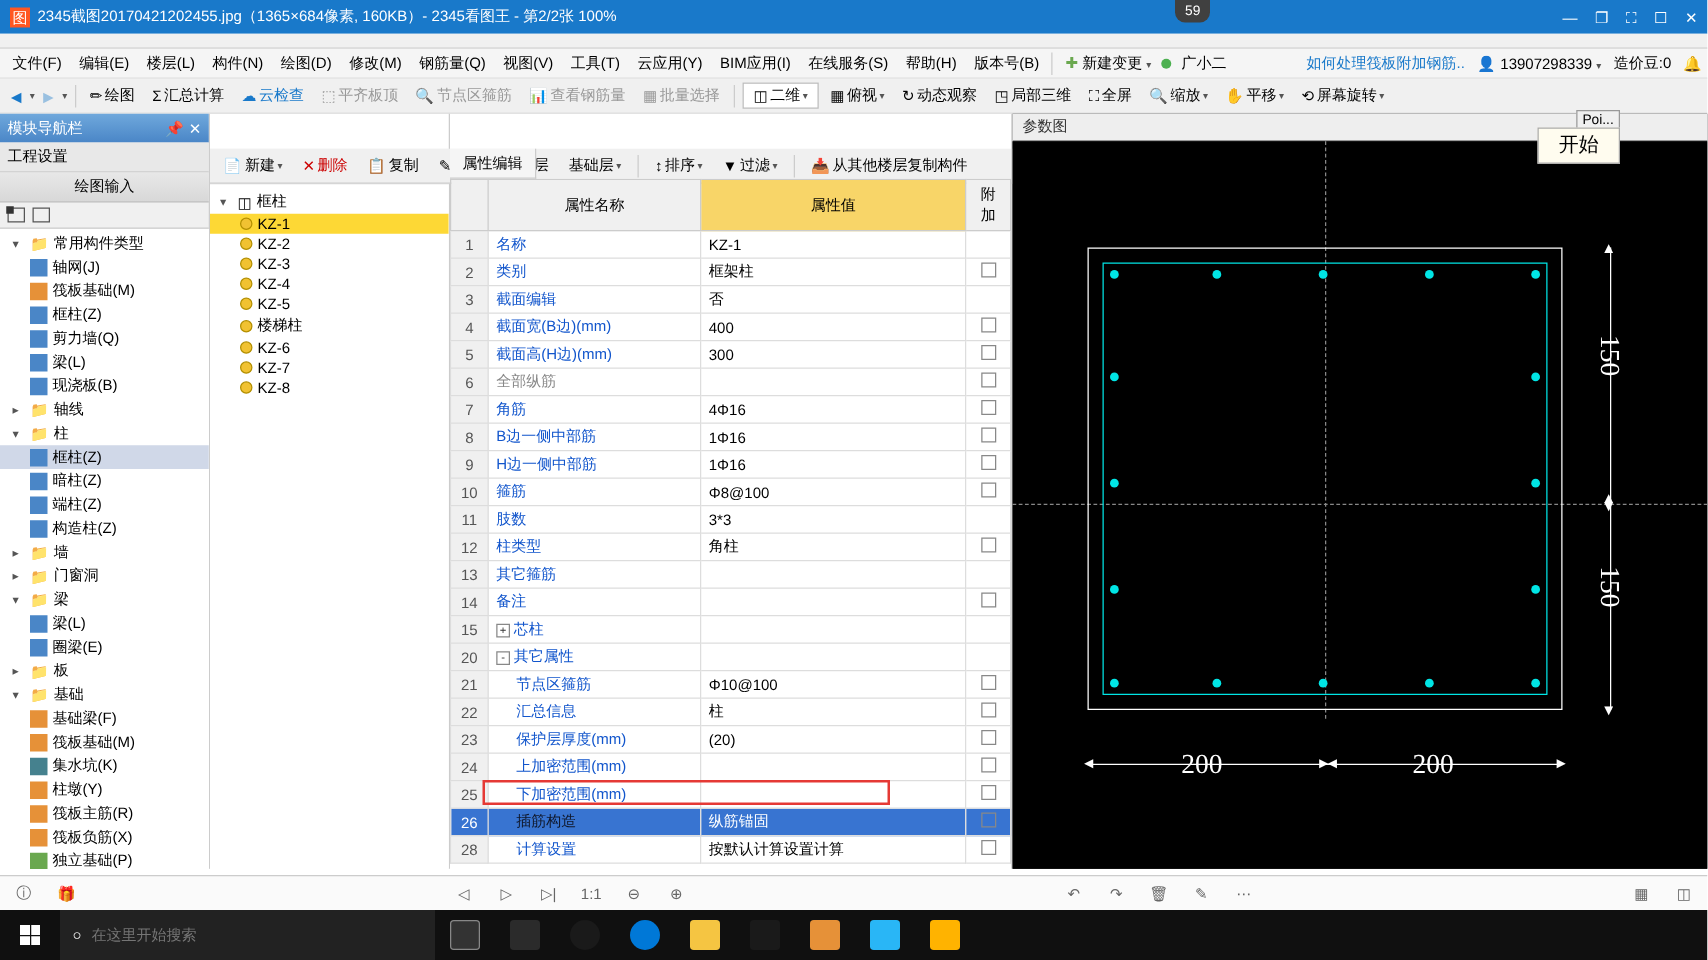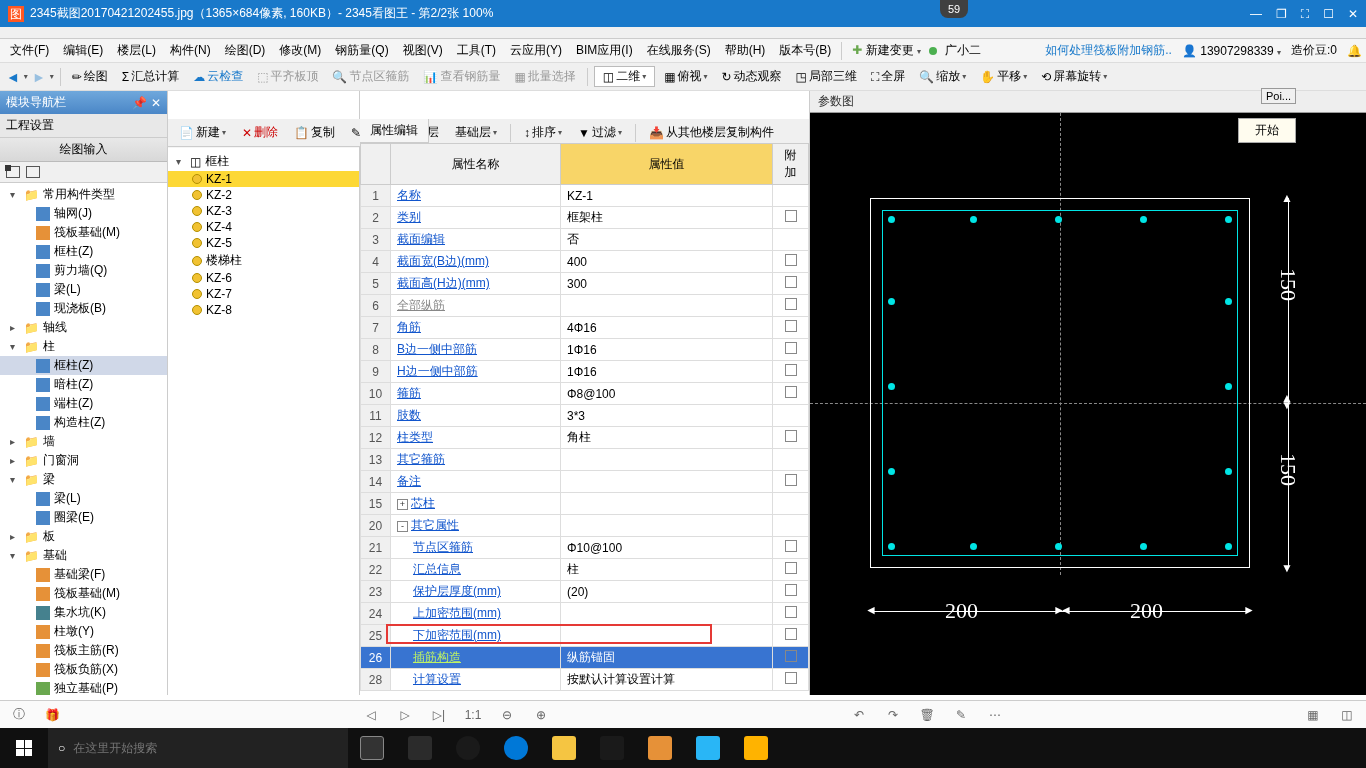--- a/index.html
+++ b/index.html
@@ -31,37 +31,37 @@
 .toolbar1 { height: 28px; background: #f0f0f0; display: flex; align-items: center; padding: 0 6px; gap: 4px; border-bottom: 1px solid #ddd; }
 .tb-btn { padding: 2px 5px; display: flex; align-items: center; gap: 2px; cursor: pointer; }
 .tb-sep { width: 1px; height: 18px; background: #ccc; margin: 0 2px; }
 .arrow-blue { color: #1979ca; font-size: 14px; }
 .dropdown-arrow { font-size: 8px; color: #555; }
 
 
 .toolbar2 { height: 28px; background: #f0f0f0; display: flex; align-items: center; padding: 0 6px; gap: 6px; border-bottom: 1px solid #ccc; }
 
 
-.popup-start { position: absolute; top: 118px; right: 70px; background: #fffcef; border: 1px solid #aaa; padding: 3px 16px; font-size: 12px; z-index: 50; }
+.popup-start { position: absolute; top: 102px; right: 70px; background: #fffcef; border: 1px solid #aaa; padding: 3px 16px; font-size: 16px; z-index: 50; }
 .popup-poi { position: absolute; top: 88px; right: 70px; background: #f0f0f0; border: 1px solid #999; padding: 1px 4px; font-size: 11px; }
 
 
 .main { display: flex; height: 604px; }
 
 
 .nav-panel { width: 168px; background: #f0f0f0; border-right: 1px solid #ccc; display: flex; flex-direction: column; }
 .nav-header { background: linear-gradient(#6fa8dc,#4a86c7); color: #fff; padding: 3px 6px; display: flex; justify-content: space-between; align-items: center; }
 .nav-subheader { background: #e8e8e8; padding: 3px 6px; border-bottom: 1px solid #ccc; }
 .nav-tab-row { background: linear-gradient(#e8e8e8,#d8d8d8); padding: 3px 6px; text-align: center; border-bottom: 1px solid #bbb; }
 .nav-icons-row { padding: 4px 6px; display: flex; gap: 6px; border-bottom: 1px solid #ccc; }
 .nav-sq { width: 14px; height: 12px; border: 1px solid #555; display: inline-block; }
 .tree { flex: 1; overflow-y: auto; padding: 2px 0; background: #fff; }
 .tree-item { padding: 1px 4px 1px 20px; cursor: pointer; display: flex; align-items: center; gap: 4px; white-space: nowrap; }
 .tree-item.level1 { padding-left: 10px; }
-.tree-item.level2 { padding-left: 36px; }
+.tree-item.level2 { padding-left: 24px; }
 .tree-item.selected { background: #d0d8e8; }
 .tree-caret { width: 10px; display: inline-block; color: #555; font-size: 10px; }
 .tree-ic { width: 14px; height: 14px; display: inline-block; }
 .ic-blue { background: #4a86c7; }
 .ic-orange { background: #e69138; }
 .ic-green { background: #6aa84f; }
 .ic-cyan { background: #45818e; }
 
 
 .comp-panel { width: 192px; border-right: 1px solid #ccc; display: flex; flex-direction: column; }
@@ -76,25 +76,25 @@
 
 
 .prop-panel { flex: 1; display: flex; flex-direction: column; border-right: 1px solid #ccc; min-width: 0; }
 .prop-header-tab { padding: 3px 10px; background: #f5f5f5; border-bottom: 1px solid #ccc; width: fit-content; border-right: 1px solid #ccc; }
 .prop-table { flex: 1; overflow-y: auto; }
 .prop-table table { width: 100%; border-collapse: collapse; }
 .prop-table th { background: #f0f0f0; border: 1px solid #ccc; padding: 3px 6px; font-weight: normal; }
 .prop-table th.value-col { background: #f8d568; }
 .prop-table td { border: 1px solid #ddd; padding: 2px 6px; height: 18px; }
 .prop-table td.num { background: #f0f0f0; text-align: center; width: 30px; color: #555; }
-.prop-table td.name { color: #1155cc; width: 170px; text-decoration: underline; }
+.prop-table td.name { color: #1155cc; width: 170px; }
 .prop-table td.name.grey { color: #888; }
 .prop-table td.name.indent { padding-left: 22px; }
 .prop-table tr.highlight td { background: #3874d1; color: #fff; }
-.prop-table tr.highlight td.name { color: #bef264; }
+.prop-table tr.highlight td.name { color: #0f172a; }
 .red-box { position: absolute; border: 2px solid #e53935; pointer-events: none; }
 .chk { width: 12px; height: 12px; border: 1px solid #888; display: inline-block; }
 .expand-btn { width: 11px; height: 11px; border: 1px solid #888; display: inline-flex; align-items: center; justify-content: center; font-size: 9px; line-height: 1; margin-right: 3px; background: #fff; color: #333; }
 
 
 .viewport { width: 556px; background: #000; display: flex; flex-direction: column; }
 .vp-header { background: #eee; color: #333; padding: 2px 8px; border-bottom: 1px solid #999; }
 .vp-canvas { flex: 1; position: relative; background: #000; }
 .vp-rect-outer { position: absolute; border: 1px solid #fff; }
 .vp-rect-inner { position: absolute; border: 1.5px solid #00e5e5; }

